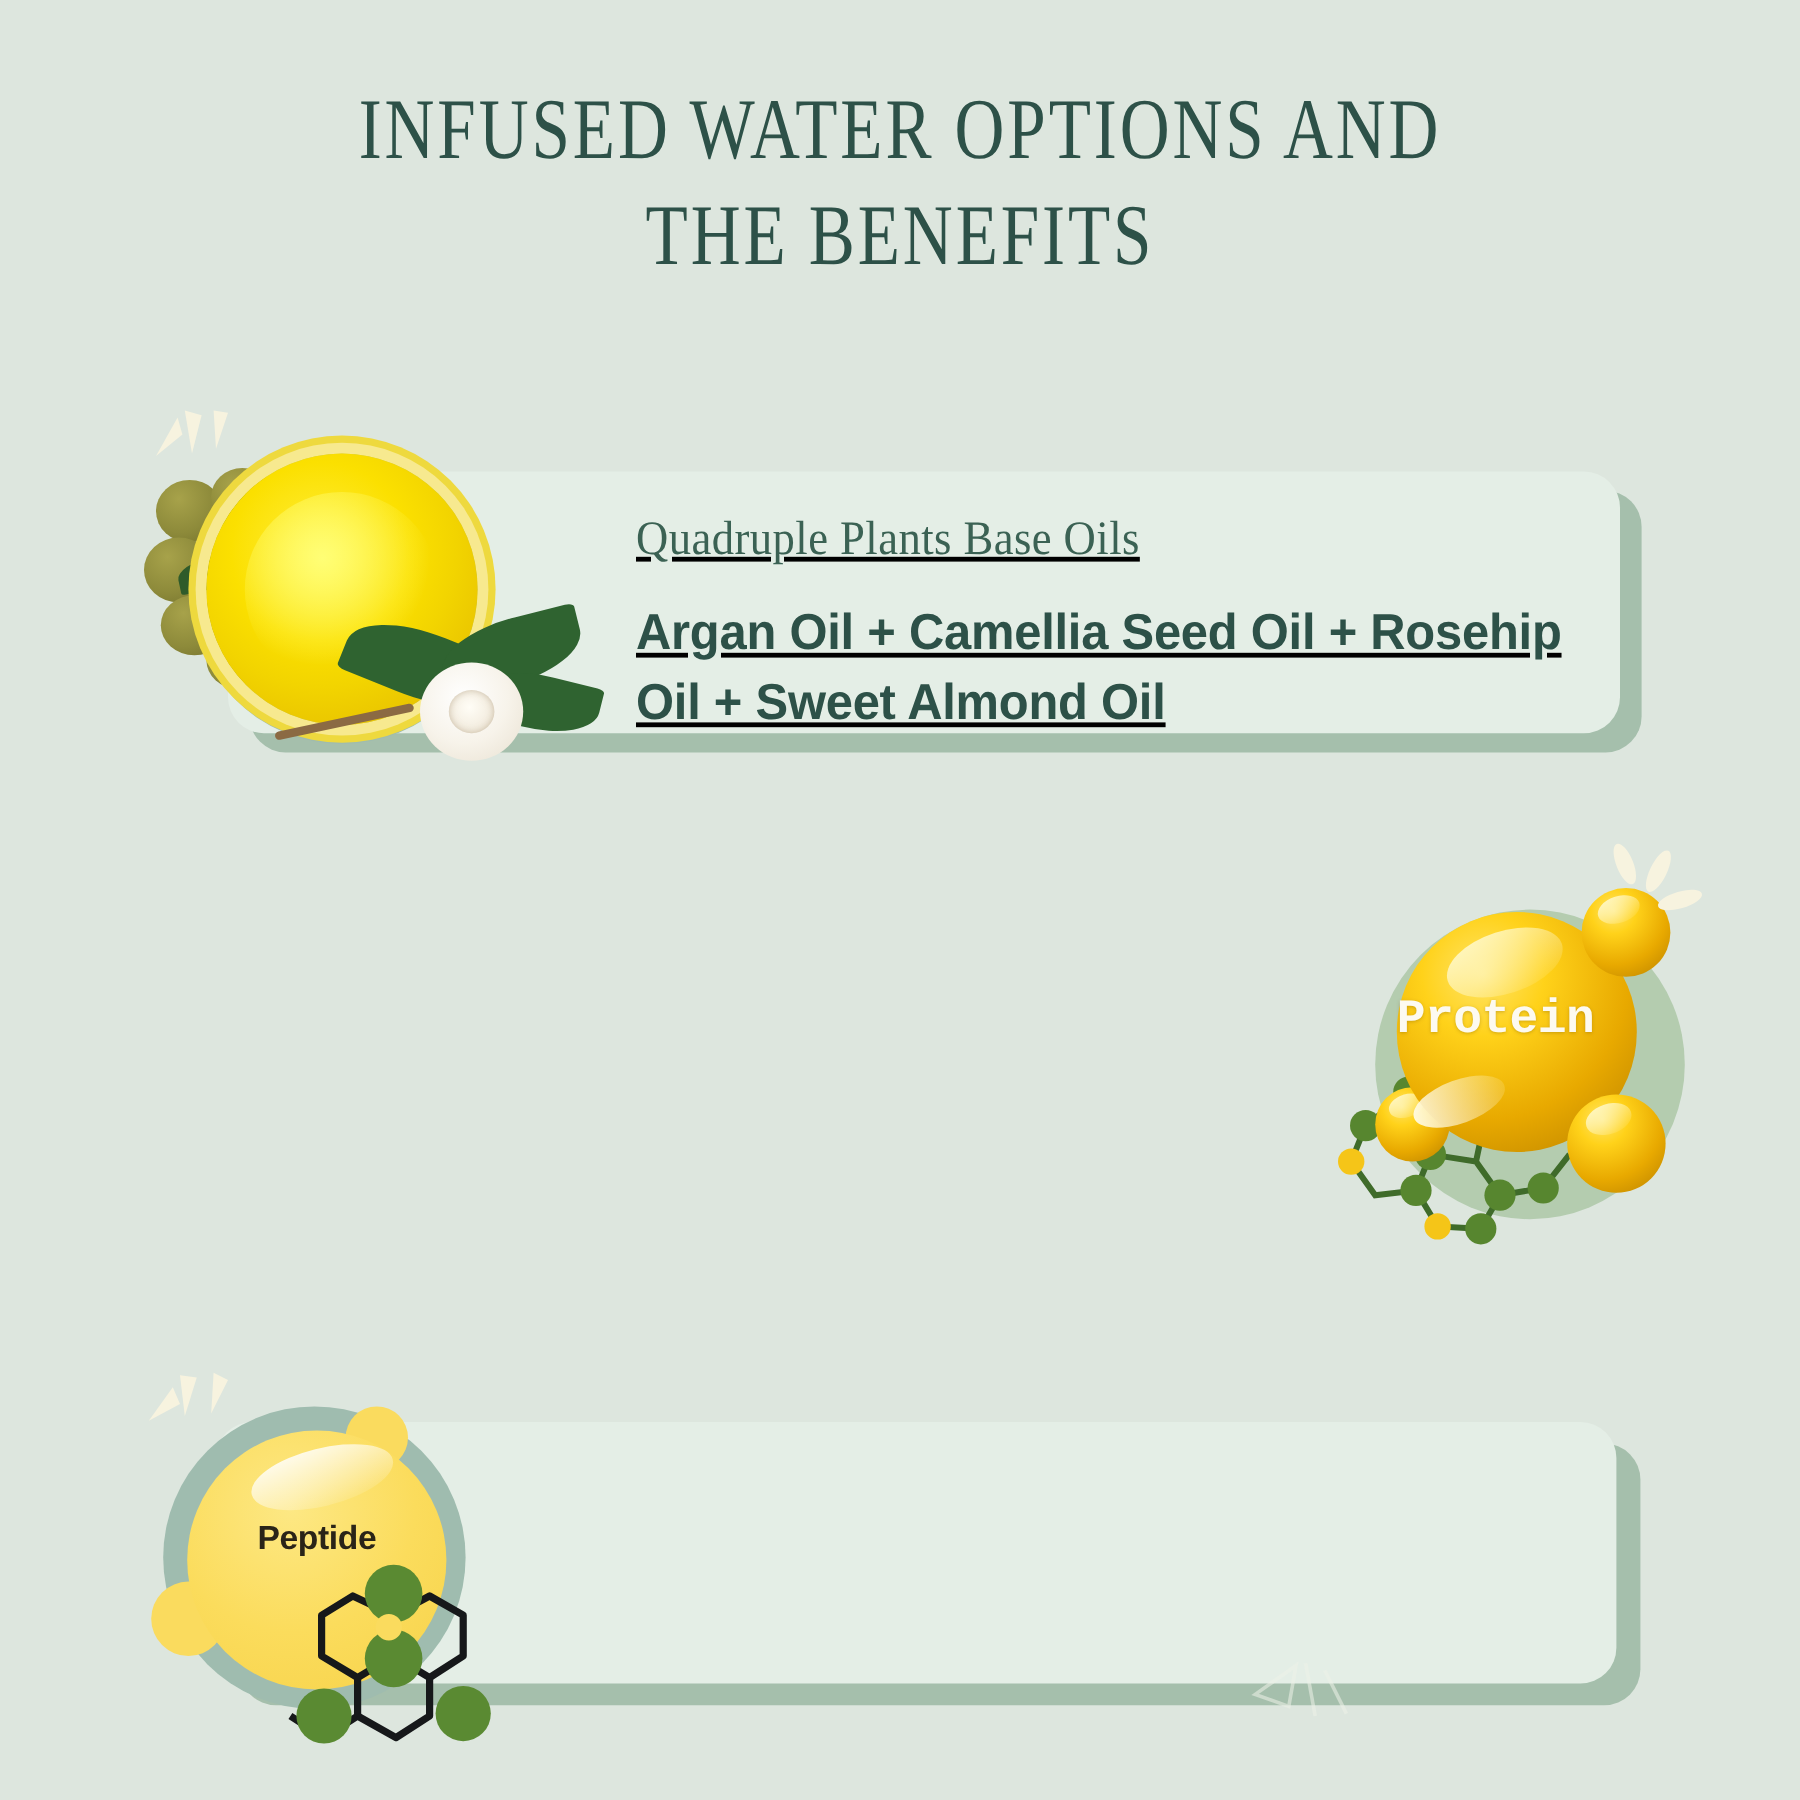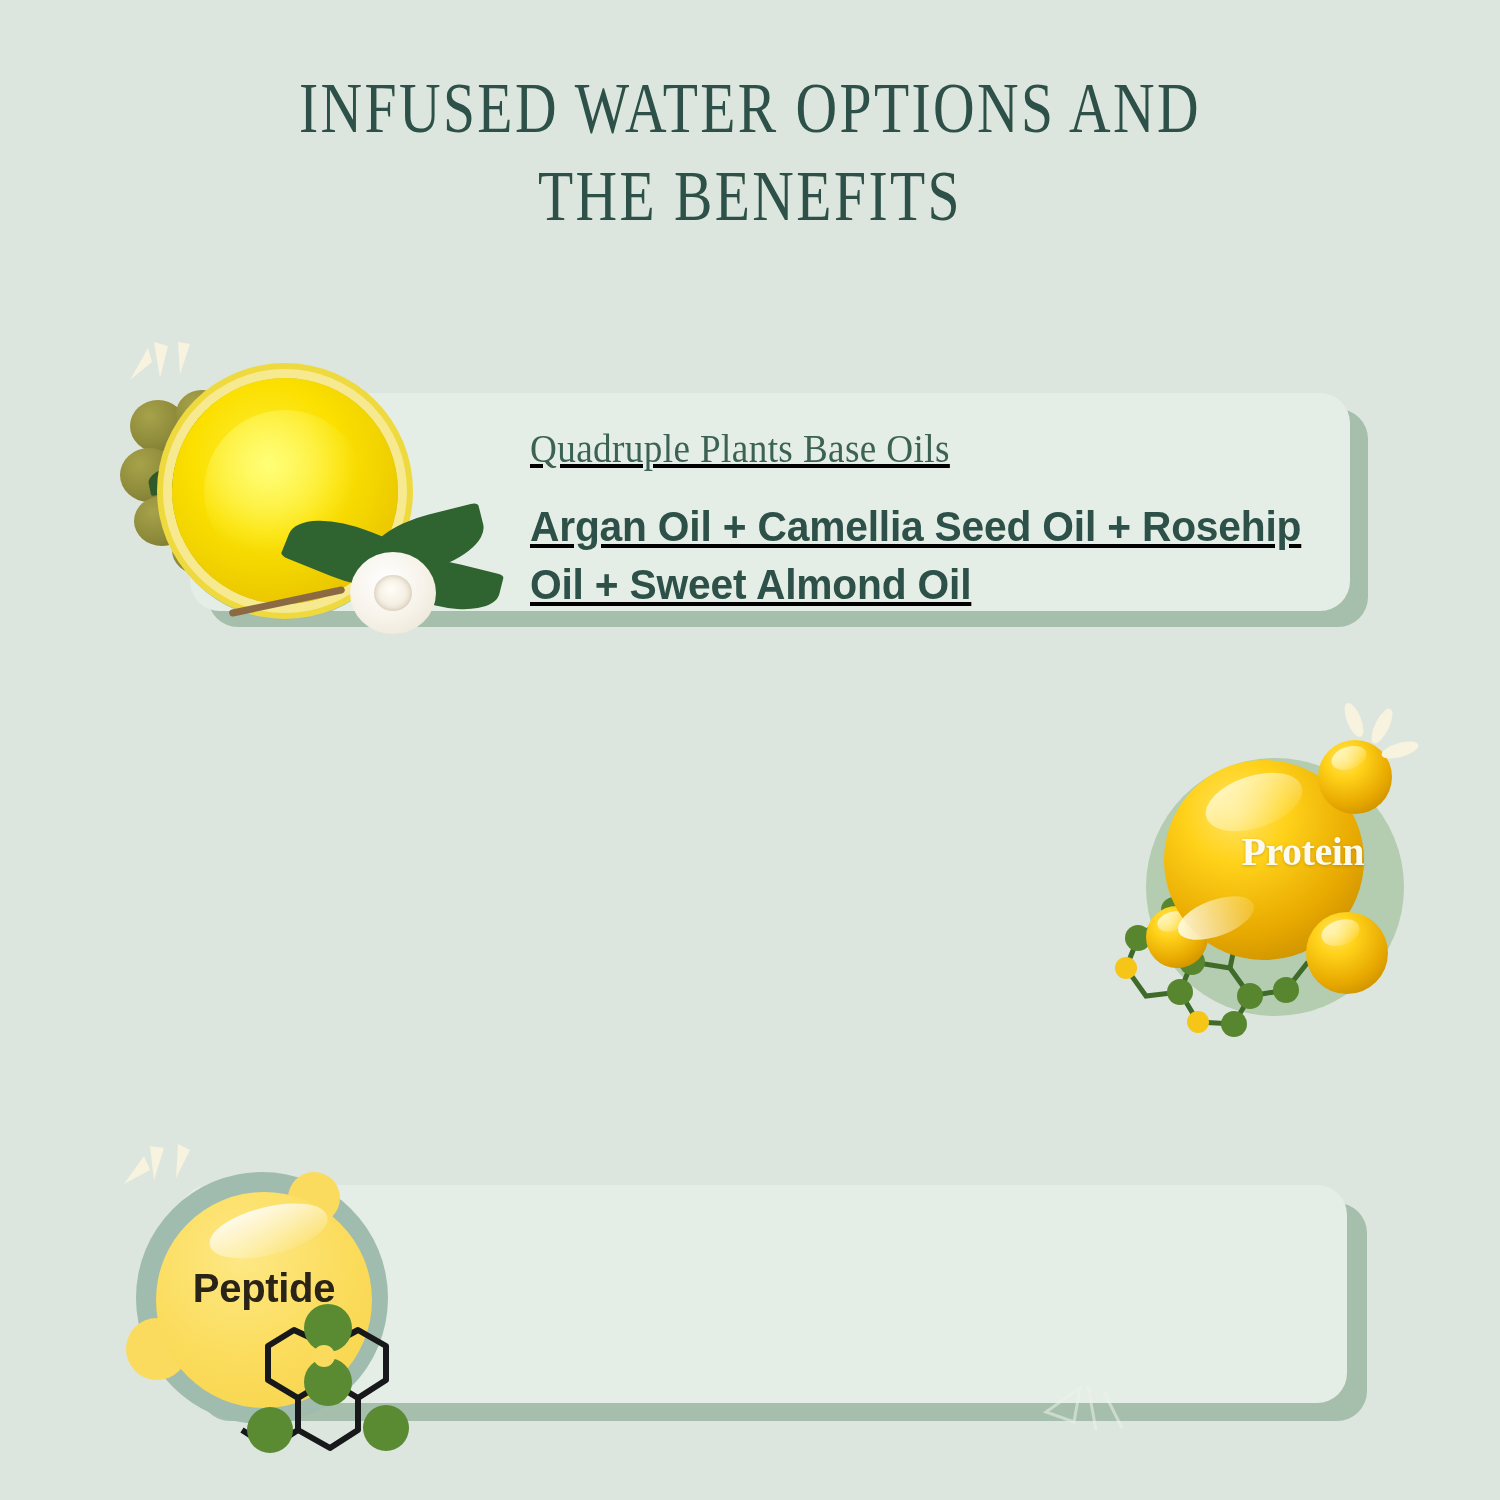--- a/index.html
+++ b/index.html
@@ -125,41 +125,41 @@
     transform:rotate(-18deg);}
   #ps-main{left:46px;top:60px;width:200px;height:200px;}
   #ps-main .gloss{left:20%;top:8%;width:50%;height:26%;}
   #ps-main:after{content:"";position:absolute;left:6%;bottom:12%;width:40%;height:18%;
     border-radius:50%;background:linear-gradient(90deg,rgba(255,252,235,.9),rgba(255,250,220,.15));
     transform:rotate(-20deg);}
   #ps-tr{left:200px;top:40px;width:74px;height:74px;}
   #ps-br{left:188px;top:212px;width:82px;height:82px;}
   #ps-bl{left:28px;top:206px;width:62px;height:62px;}
   .protein-label{
-    position:absolute;left:46px;top:128px;width:200px;text-align:right;
-    font-family:Liberation Serif, serif;font-weight:700;font-size:40px;
+    position:absolute;left:46px;top:128px;width:200px;text-align:left;
+    font-family:Liberation Mono, monospace;font-weight:700;font-size:40px;
     color:#fdfaf0;letter-spacing:-0.5px;z-index:6;
     text-shadow:0 1px 3px rgba(120,85,0,.35);
   }
   .mol-svg{position:absolute;left:0;top:0;width:100%;height:100%;overflow:visible;}
 
   
   #art-peptide{left:108px;top:1130px;width:360px;height:340px;}
   #art-peptide .sage-disc{left:28px;top:42px;width:252px;height:252px;background:#9fbcaf;}
   .flat-yellow{position:absolute;border-radius:50%;background:#fadb5e;}
   #py-main{left:48px;top:62px;width:216px;height:216px;
     background:radial-gradient(circle at 40% 30%, #fde884 0%, #fbdc5c 52%, #f6d249 100%);}
   #py-main:after{content:"";position:absolute;left:24%;top:7%;width:56%;height:22%;
     border-radius:50%;background:linear-gradient(170deg,rgba(255,255,255,.95),rgba(255,255,255,0));
     transform:rotate(-14deg);}
   #py-tr{left:180px;top:42px;width:52px;height:52px;}
   #py-bl{left:18px;top:188px;width:62px;height:62px;}
   .peptide-label{
     position:absolute;left:48px;top:136px;width:216px;text-align:center;
-    font-family:"Liberation Sans",sans-serif;font-weight:700;font-size:40px;
+    font-family:"Liberation Sans",sans-serif;font-weight:700;font-size:28px;
     color:#2a2418;letter-spacing:-0.3px;z-index:6;
   }
 
   
   .sparkle{position:absolute;z-index:12;}
   #spk1{left:118px;top:322px;width:90px;height:70px;}
   #spk2{left:1338px;top:692px;width:90px;height:72px;}
   #spk3{left:116px;top:1128px;width:92px;height:70px;}
   #spk4{left:1040px;top:1378px;width:100px;height:72px;opacity:.55;}
 </style>

